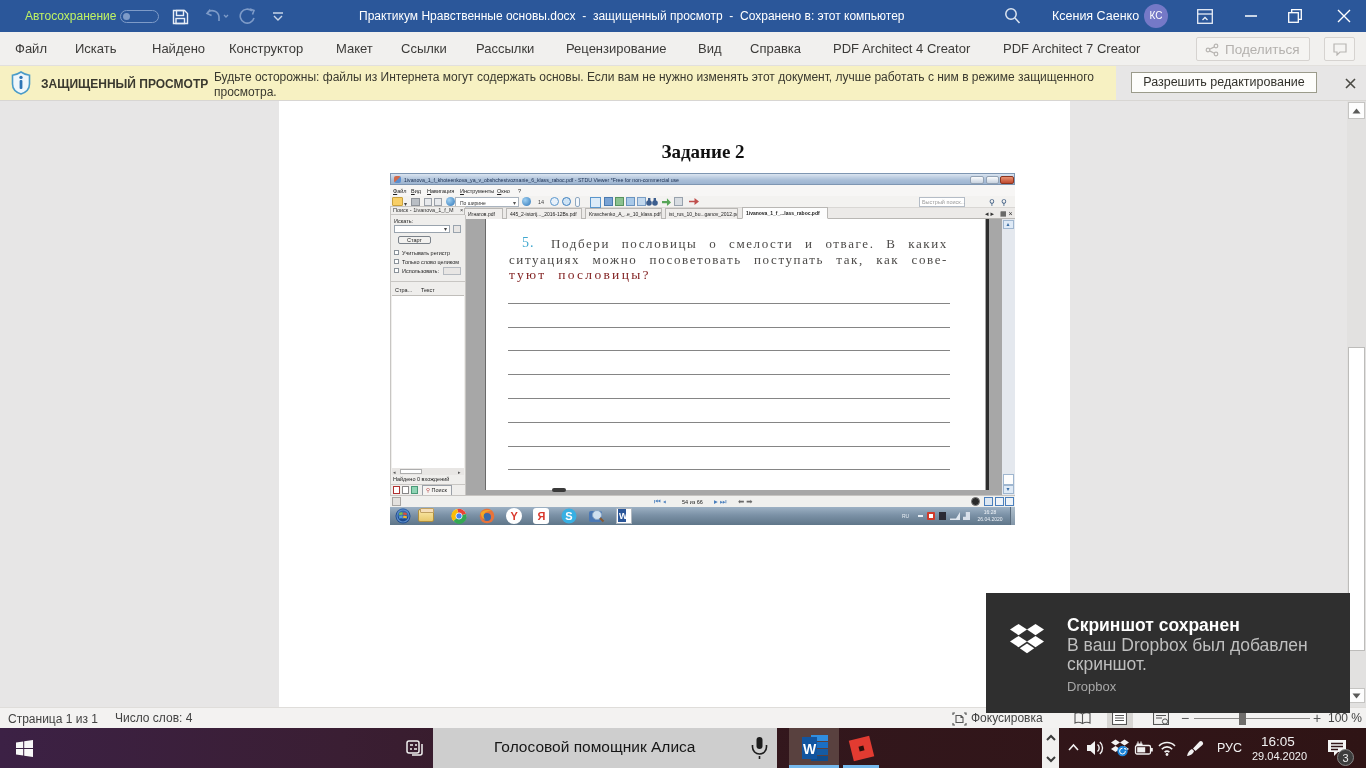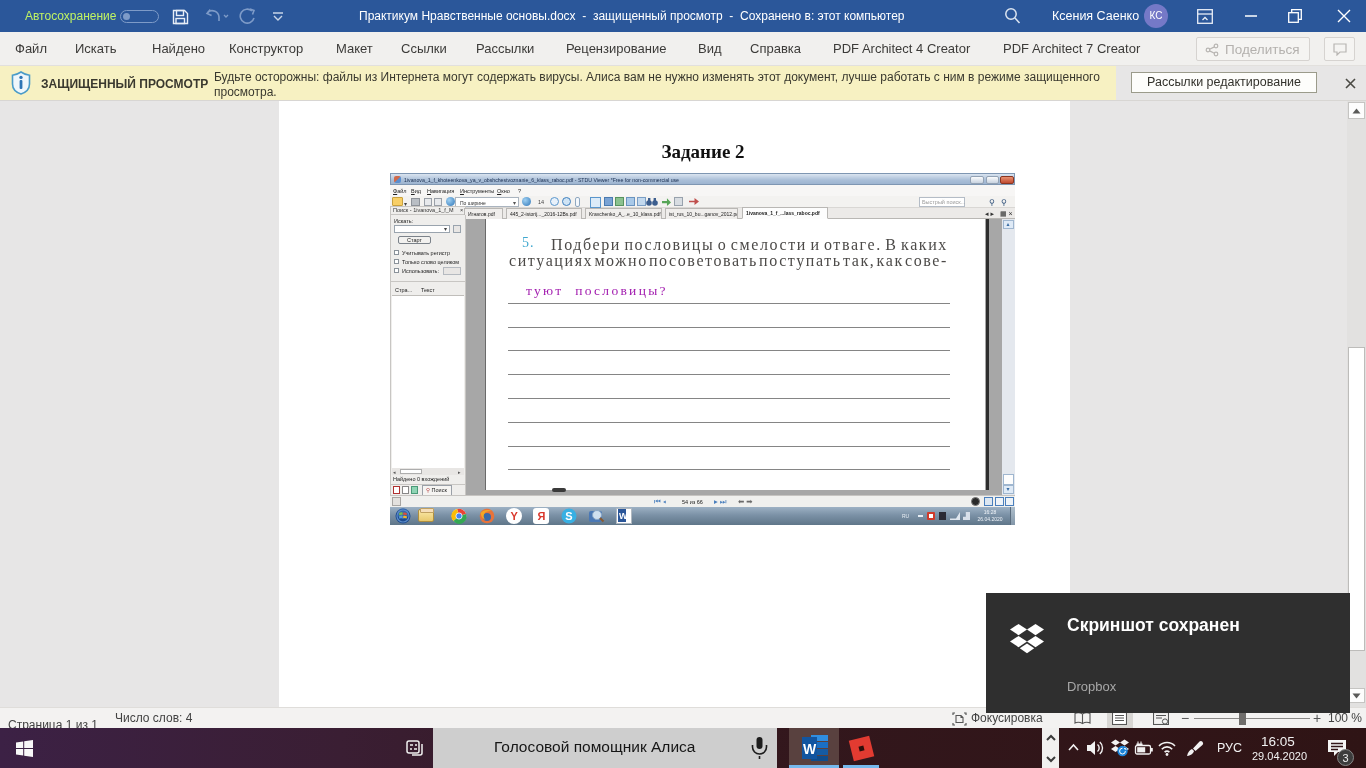--- a/index.html
+++ b/index.html
@@ -29,21 +29,21 @@
   
   #taskbar { left:0; top:728px; width:1366px; height:40px; background:linear-gradient(90deg,#3c2145 0%,#3a1e33 25%,#33171d 55%,#2f1415 100%); }
 
   
   #notif { left:986px; top:593px; width:364px; height:120px; background:#2f2f2f; z-index:10; }
 
   
   #shot { left:390px; top:173px; width:625px; height:352px; background:#f0efee; font-family:"Liberation Sans",sans-serif; }
   .tabf { top:35px; height:11px; background:#f0eeec; border:1px solid #b9b7b4; border-bottom:none; font-size:5px; color:#222; overflow:hidden; white-space:nowrap; }
   .tabf span { position:absolute; left:3px; top:2px; }
-  .pline { display:flex; justify-content:space-between; font-family:'Liberation Serif',serif; font-size:16px; color:#4c4a48; letter-spacing:1.6px; }
+  .pline { display:flex; justify-content:space-between; font-family:'Liberation Serif',serif; font-size:13px; color:#4c4a48; letter-spacing:1.6px; }
   .rl { left:118px; width:442px; height:1px; background:#858585; }
 </style>
 </head>
 <body>
 <div id="root">
   <div class="abs" id="titlebar">
     <div class="abs tb-dim" style="left:25px;top:9px;font-size:12px;">Автосохранение</div>
     <div class="abs" style="left:120px;top:10px;width:39px;height:13px;border:1px solid #7e9bc8;border-radius:7px;">
       <div class="abs" style="left:2px;top:2px;width:7px;height:7px;border-radius:50%;background:#7e9bc8;"></div>
     </div>
@@ -115,22 +115,22 @@
       </svg>
     </div>
   </div>
   <div class="abs" id="pvbar">
     <svg class="abs" style="left:11px;top:5px;" width="20" height="24" viewBox="0 0 20 24">
       <path d="M10 1 C7 3 4 4 1.5 4.2 L1.5 13 C1.5 18 5.5 21.5 10 23 C14.5 21.5 18.5 18 18.5 13 L18.5 4.2 C15 4 13 3 10 1 Z" fill="#eef6fb" stroke="#4a9bc8" stroke-width="1.6"></path>
       <rect x="8.6" y="9" width="2.8" height="9" rx="1" fill="#2e75b5"></rect>
       <circle cx="10" cy="6.4" r="1.7" fill="#2e75b5"></circle>
     </svg>
     <div class="abs" style="left:41px;top:11px;font-size:12px;font-weight:bold;color:#3a392f;">ЗАЩИЩЕННЫЙ ПРОСМОТР</div>
-    <div class="abs" style="left:214px;top:4px;width:900px;font-size:12px;color:#3a392f;line-height:14.5px;">Будьте осторожны: файлы из Интернета могут содержать вирусы. Алиса вам не нужно изменять этот документ, лучше работать с ним в режиме защищенного просмотра.</div>
-    <div class="abs" style="left:1131px;top:6px;width:186px;height:21px;background:#fdfdfb;border:1px solid #9b9b8b;font-size:12.5px;color:#32312b;text-align:center;line-height:19px;">Рассылки редактирование</div>
+    <div class="abs" style="left:214px;top:4px;width:900px;font-size:12px;color:#3a392f;line-height:14.5px;">Будьте осторожны: файлы из Интернета могут содержать основы. Если вам не нужно изменять этот документ, лучше работать с ним в режиме защищенного просмотра.</div>
+    <div class="abs" style="left:1131px;top:6px;width:186px;height:21px;background:#fdfdfb;border:1px solid #9b9b8b;font-size:12.5px;color:#32312b;text-align:center;line-height:19px;">Разрешить редактирование</div>
     <svg class="abs" style="left:1345px;top:12px;" width="11" height="11" viewBox="0 0 11 11">
       <path d="M1 1 l9 9 M10 1 l-9 9" stroke="#4a4a44" stroke-width="1.6"></path>
     </svg>
   </div>
   <div class="abs" id="canvas"></div>
   <div class="abs" id="page"></div>
   <div class="abs" id="heading" style="left:608px;top:141px;width:190px;text-align:center;font-family:'Liberation Serif',serif;font-weight:bold;font-size:19px;color:#101010;">Задание 2</div>
   <div class="abs" id="shot">
 
     <div class="abs" style="left:0;top:0;width:625px;height:12px;background:linear-gradient(#dae4f0,#aabfd8 60%,#9db4d0);border:1px solid #7e96b2;">
@@ -268,21 +268,21 @@
     </div>
     <div class="abs pline" style="left:119px;top:79px;width:439px;">
       <span>ситуациях</span>
         <span>можно</span>
         <span>посоветовать</span>
         <span>поступать</span>
         <span>так,</span>
         <span>как</span>
         <span>сове-</span>
     </div>
-    <div class="abs" style="left:136px;top:94px;font-family:'Liberation Serif',serif;font-size:13.5px;color:#a21caf;letter-spacing:2.3px;word-spacing:6px;margin-top:16px;">туют пословицы?</div>
+    <div class="abs" style="left:119px;top:94px;font-family:'Liberation Serif',serif;font-size:13.5px;color:#7f1d1d;letter-spacing:2.3px;word-spacing:6px;">туют пословицы?</div>
 
     <div class="abs rl" style="top:130px;"></div>
     <div class="abs rl" style="top:154px;"></div>
     <div class="abs rl" style="top:177px;"></div>
     <div class="abs rl" style="top:201px;"></div>
     <div class="abs rl" style="top:225px;"></div>
     <div class="abs rl" style="top:249px;"></div>
     <div class="abs rl" style="top:273px;"></div>
     <div class="abs rl" style="top:296px;"></div>
     <div class="abs" style="left:162px;top:315px;width:14px;height:4px;background:#3a3a3a;border-radius:2px;"></div>
@@ -367,24 +367,25 @@
   </div>
   <div class="abs" id="notif">
     <svg class="abs" style="left:24px;top:31px;" width="34" height="31" viewBox="0 0 34 31">
       <path d="M8.5 0 L17 5.6 L8.5 11.2 L0 5.6 Z" fill="#fff"></path>
       <path d="M25.5 0 L34 5.6 L25.5 11.2 L17 5.6 Z" fill="#fff"></path>
       <path d="M8.5 12 L17 17.6 L8.5 23.2 L0 17.6 Z" fill="#fff"></path>
       <path d="M25.5 12 L34 17.6 L25.5 23.2 L17 17.6 Z" fill="#fff"></path>
       <path d="M17 19.6 L24.2 24.3 L17 29.2 L9.8 24.3 Z" fill="#fff"></path>
     </svg>
     <div class="abs" style="left:81px;top:22px;font-size:17.5px;font-weight:bold;color:#fff;">Скриншот сохранен</div>
+    <div class="abs" style="left:81px;top:43px;font-size:17.5px;color:#bfbfbf;line-height:19px;">В ваш Dropbox был добавлен<br>скриншот.</div>
     <div class="abs" style="left:81px;top:86px;font-size:13px;color:#a8a8a8;">Dropbox</div>
   </div>
   <div class="abs" id="statusbar">
-    <div class="abs" style="left:8px;top:10px;">Страница 1 из 1</div>
+    <div class="abs" style="left:8px;top:4px;">Страница 1 из 1</div>
     <div class="abs" style="left:115px;top:3px;">Число слов: 4</div>
     <svg class="abs" style="left:952px;top:4px;" width="15" height="14" viewBox="0 0 15 14">
       <path d="M1 3 v-2 h2 M12 1 h2 v2 M14 11 v2 h-2 M3 13 h-2 v-2" fill="none" stroke="#555" stroke-width="1.2"></path>
       <path d="M4 3.5 h5 l2 2 v5 h-7 z M9 3.5 v2 h2" fill="none" stroke="#555" stroke-width="1.1"></path>
     </svg>
     <div class="abs" style="left:971px;top:3px;">Фокусировка</div>
     <svg class="abs" style="left:1074px;top:4px;" width="17" height="13" viewBox="0 0 17 13">
       <path d="M8.5 2 C6 0.5 3 0.5 1 1.5 V11 C3 10 6 10 8.5 11.5 C11 10 14 10 16 11 V1.5 C14 0.5 11 0.5 8.5 2 Z M8.5 2 V11.5" fill="none" stroke="#555" stroke-width="1.1"></path>
     </svg>
     <div class="abs" style="left:1107px;top:0px;width:26px;height:21px;background:#d8d6d3;"></div>

